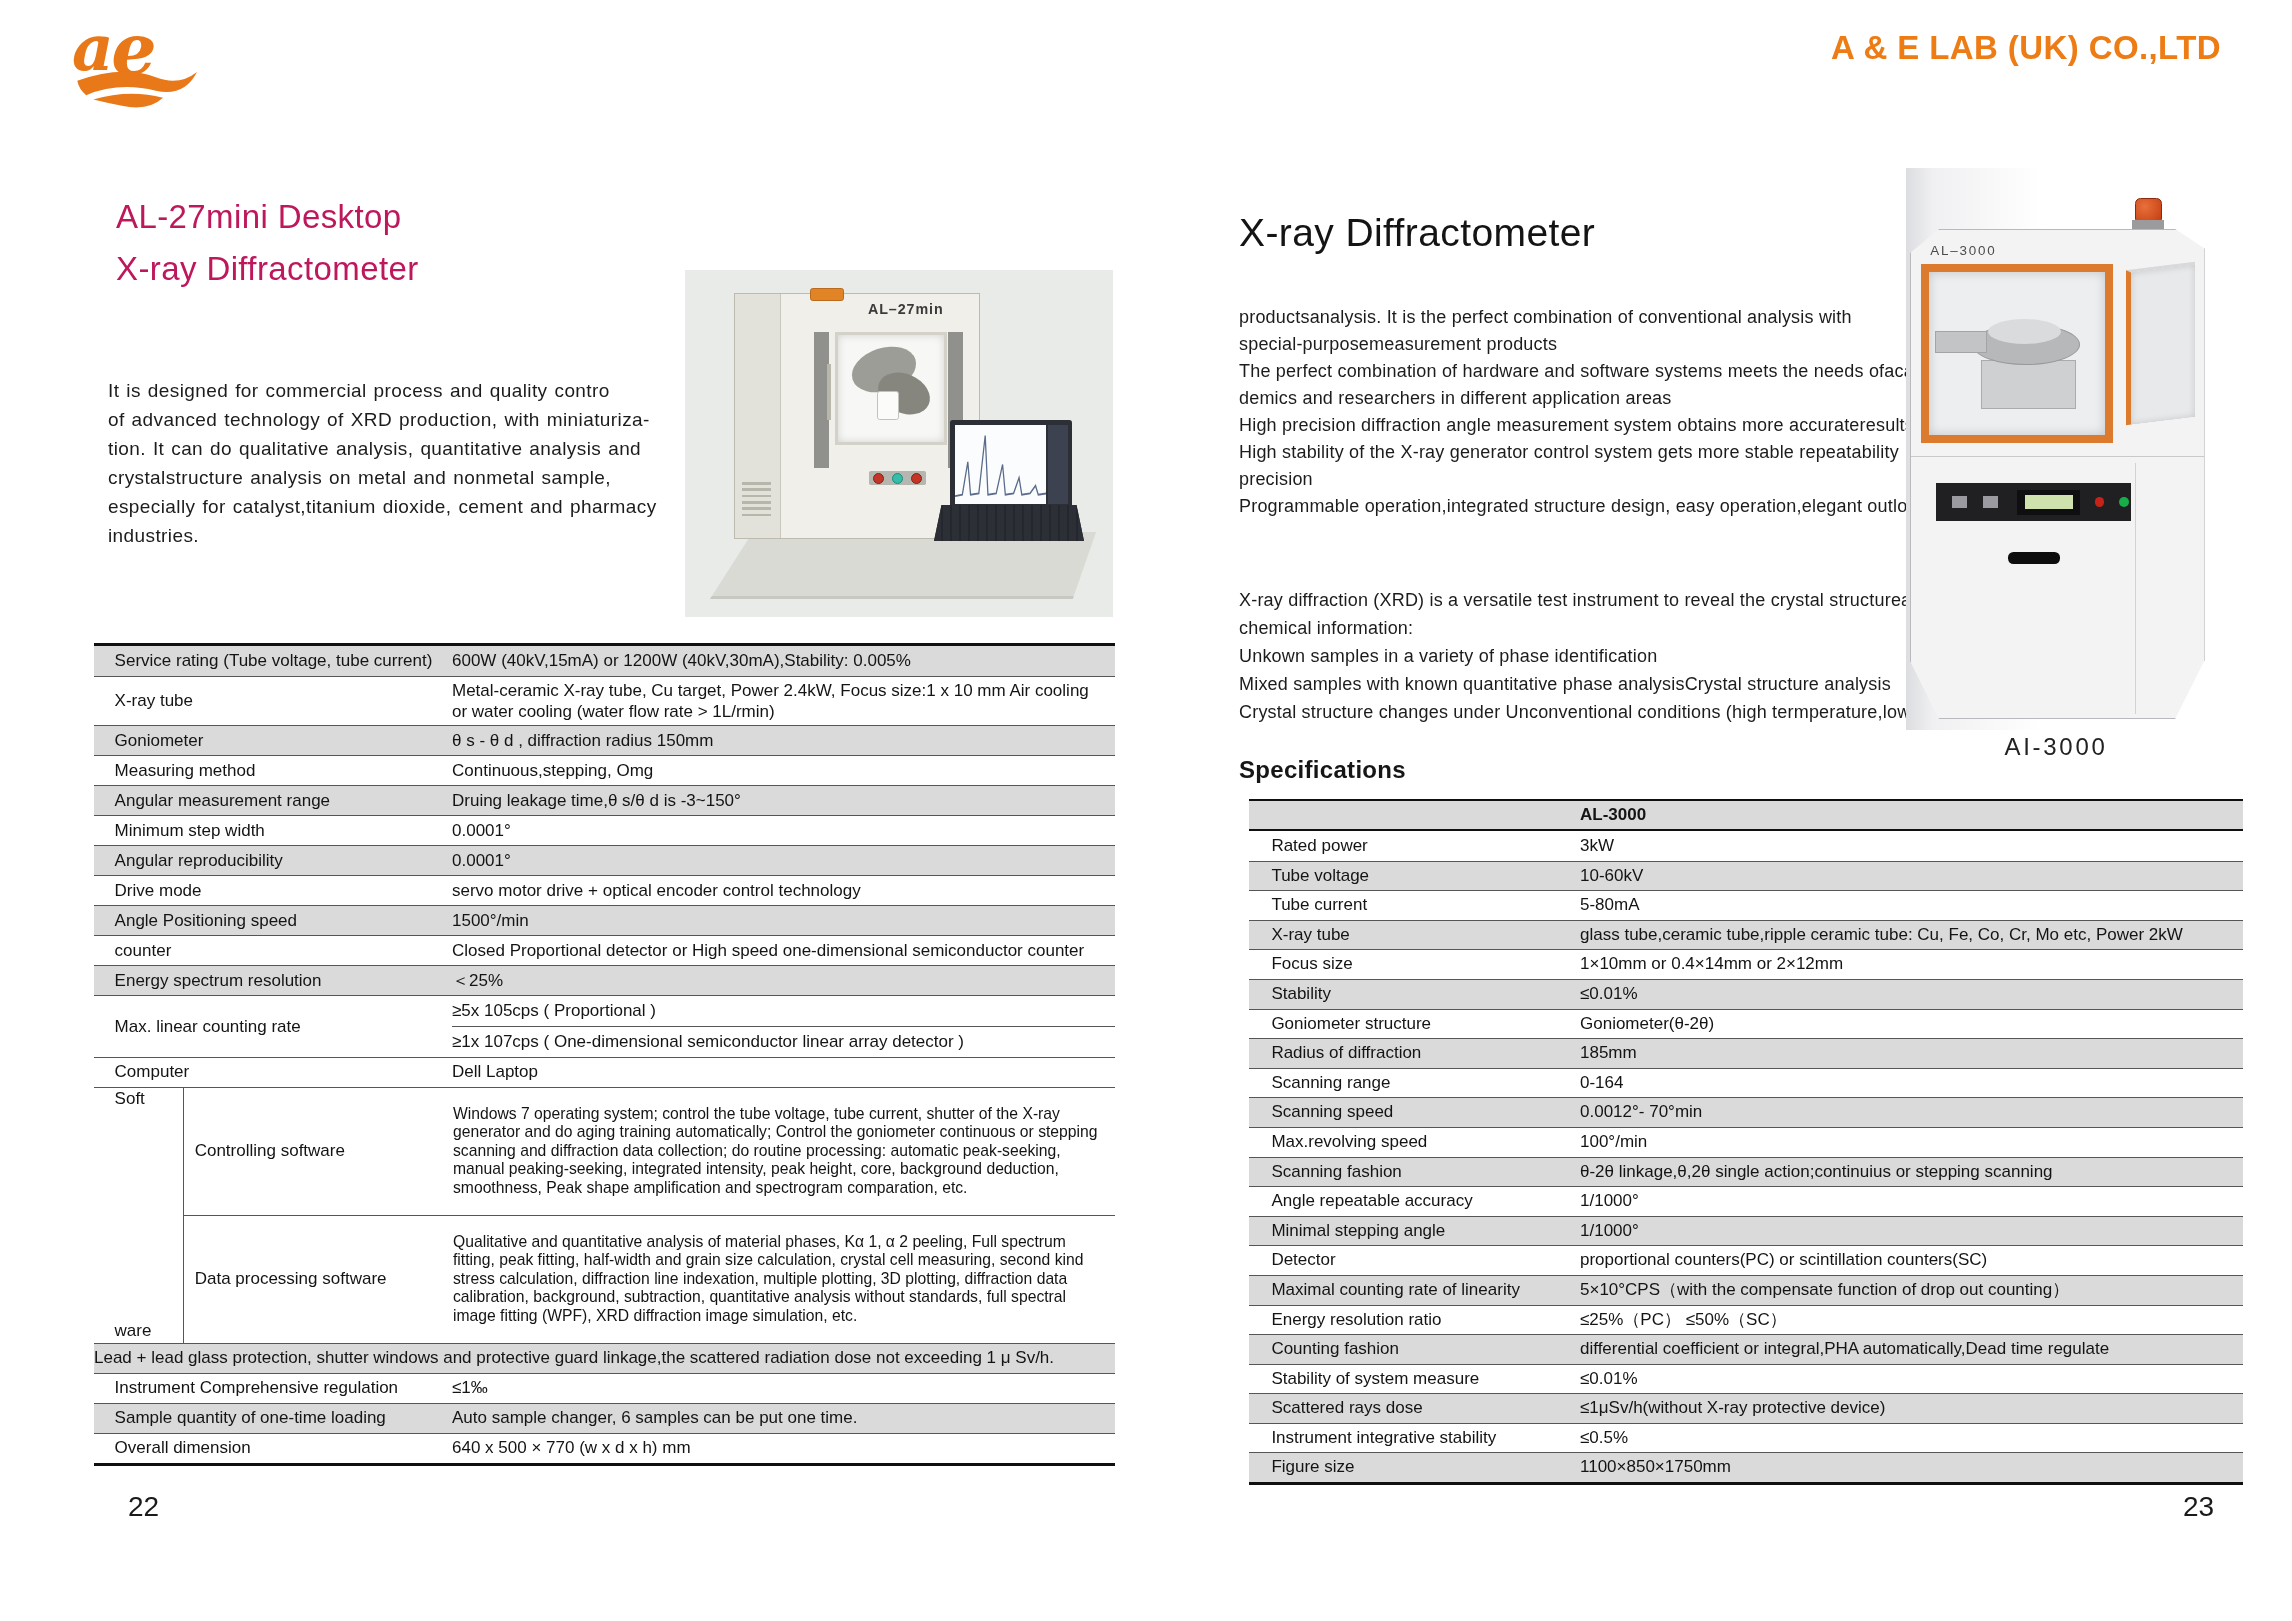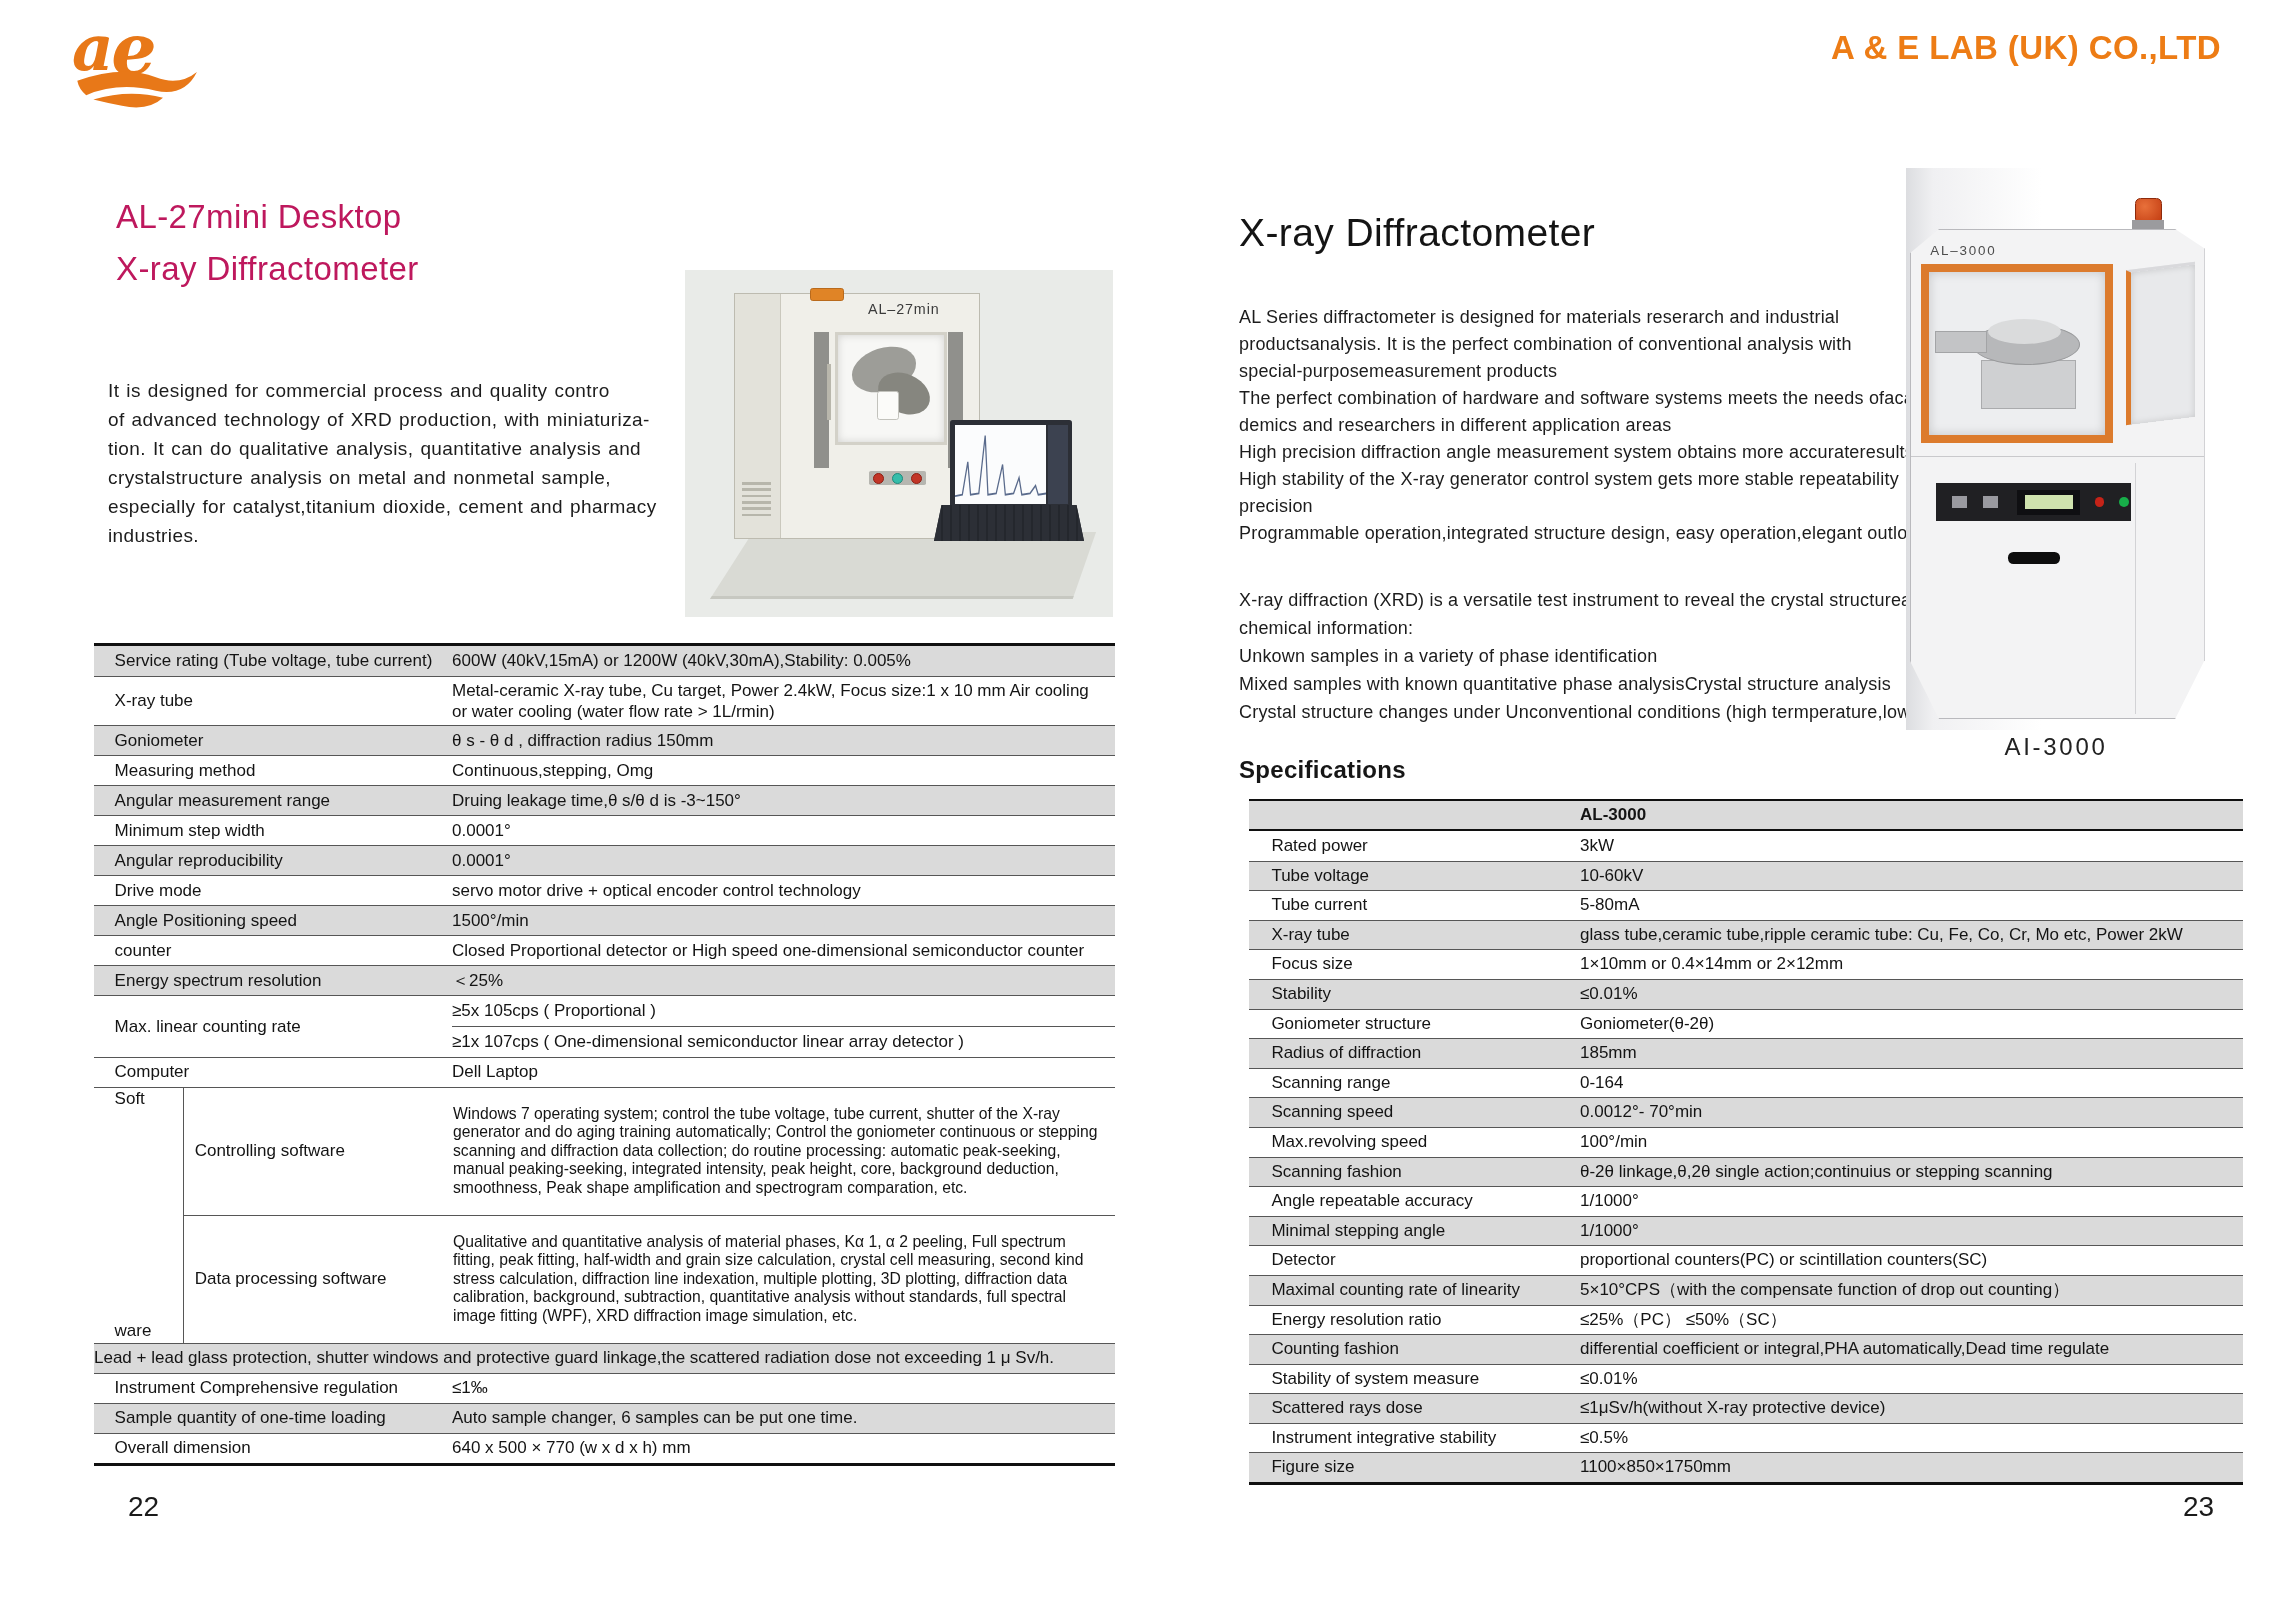--- a/index.html
+++ b/index.html
@@ -21,21 +21,21 @@
   #ldesc{left:108px;top:376px;font-size:19px;line-height:29px;letter-spacing:0.4px;word-spacing:1.3px;color:#1c1c1c}
 
   
   #lphoto{left:685px;top:270px;width:428px;height:347px;background:#e9ebe8;overflow:hidden}
   .lplate{position:absolute;left:25px;top:262px;width:390px;height:64px;background:#d9dad4;
           clip-path:polygon(11% 0,99% 0,93% 100%,0 100%);border-bottom:3.6px solid #c7c8c1}
   .lmachine{position:absolute;left:49px;top:23px;width:244px;height:244px;background:#f0efe9;border:0.9px solid #bdbbb0}
   .lmach-left{position:absolute;left:0;top:0;width:45px;height:100%;background:#e3e2da;border-right:0.9px solid #cac8bd}
   .lmach-vent{position:absolute;left:7.2px;bottom:19.7px;width:29px;height:36px;
           background:repeating-linear-gradient(180deg,#b7b6ab 0 2.7px,#e3e2da 2.7px 6.3px)}
-  .lmach-label{position:absolute;left:133px;top:7.2px;font-size:14.3px;font-weight:normal;color:#3b3b3b;letter-spacing:0.9px}
+  .lmach-label{position:absolute;left:133px;top:7.2px;font-size:14.3px;font-weight:bold;color:#3b3b3b;letter-spacing:0.9px}
   .lmach-light{position:absolute;left:75px;top:-6.3px;width:32px;height:11.6px;background:#e08426;border-radius:2.7px;border:0.9px solid #b96a1c}
   .lwindow{position:absolute;left:100px;top:38px;width:106px;height:107px;background:#f7f7f5;border:3.6px solid #d3d1c8;box-shadow:inset 0 0 9px rgba(0,0,0,.15)}
   .ldisc1{position:absolute;left:12.5px;top:12.5px;width:66px;height:43px;background:#9d9d98;border-radius:50%;transform:rotate(-18deg)}
   .ldisc2{position:absolute;left:39px;top:39px;width:54px;height:39px;background:#86867f;border-radius:50%;transform:rotate(24deg)}
   .lsample{position:absolute;left:39px;top:56px;width:19.7px;height:27px;background:#fbfbf9;border:0.9px solid #c2c2bc;border-radius:2.7px}
   .lstrip-a{position:absolute;left:79px;top:38px;width:15px;height:136px;background:#90908c}
   .lstrip-b{position:absolute;left:213px;top:38px;width:15px;height:136px;background:#90908c}
   .lhandle{position:absolute;left:92px;top:70px;width:3.6px;height:56px;background:#b9b7ac}
   .lctrl{position:absolute;left:134px;top:177px;width:57px;height:14.3px;background:#b6b6b0;border-radius:1.8px;display:flex;align-items:center;justify-content:space-around}
   .dot{width:9px;height:9px;border-radius:50%}
@@ -282,21 +282,20 @@
     <div class="val">640 x 500 × 770 (w x d x h) mm</div>
   </div>
 </div>
   </div>
 
   <div class="abs pageno" id="lpage-no">22</div>
 
   <div class="abs line" id="rtitle">X-ray Diffractometer</div>
 
   <div class="abs" id="rdesc1">
-    <div class="line">AL Series diffractometer is designed for materials reserarch and industrial</div>
     <div class="line">productsanalysis. It is the perfect combination of conventional analysis with</div>
     <div class="line">special-purposemeasurement products</div>
     <div class="line">The perfect combination of hardware and software systems meets the needs ofaca-</div>
     <div class="line">demics and researchers in different application areas</div>
     <div class="line">High precision diffraction angle measurement system obtains more accurateresults</div>
     <div class="line">High stability of the X-ray generator control system gets more stable repeatability</div>
     <div class="line">precision</div>
     <div class="line">Programmable operation,integrated structure design, easy operation,elegant outlook</div>
   </div>
 

